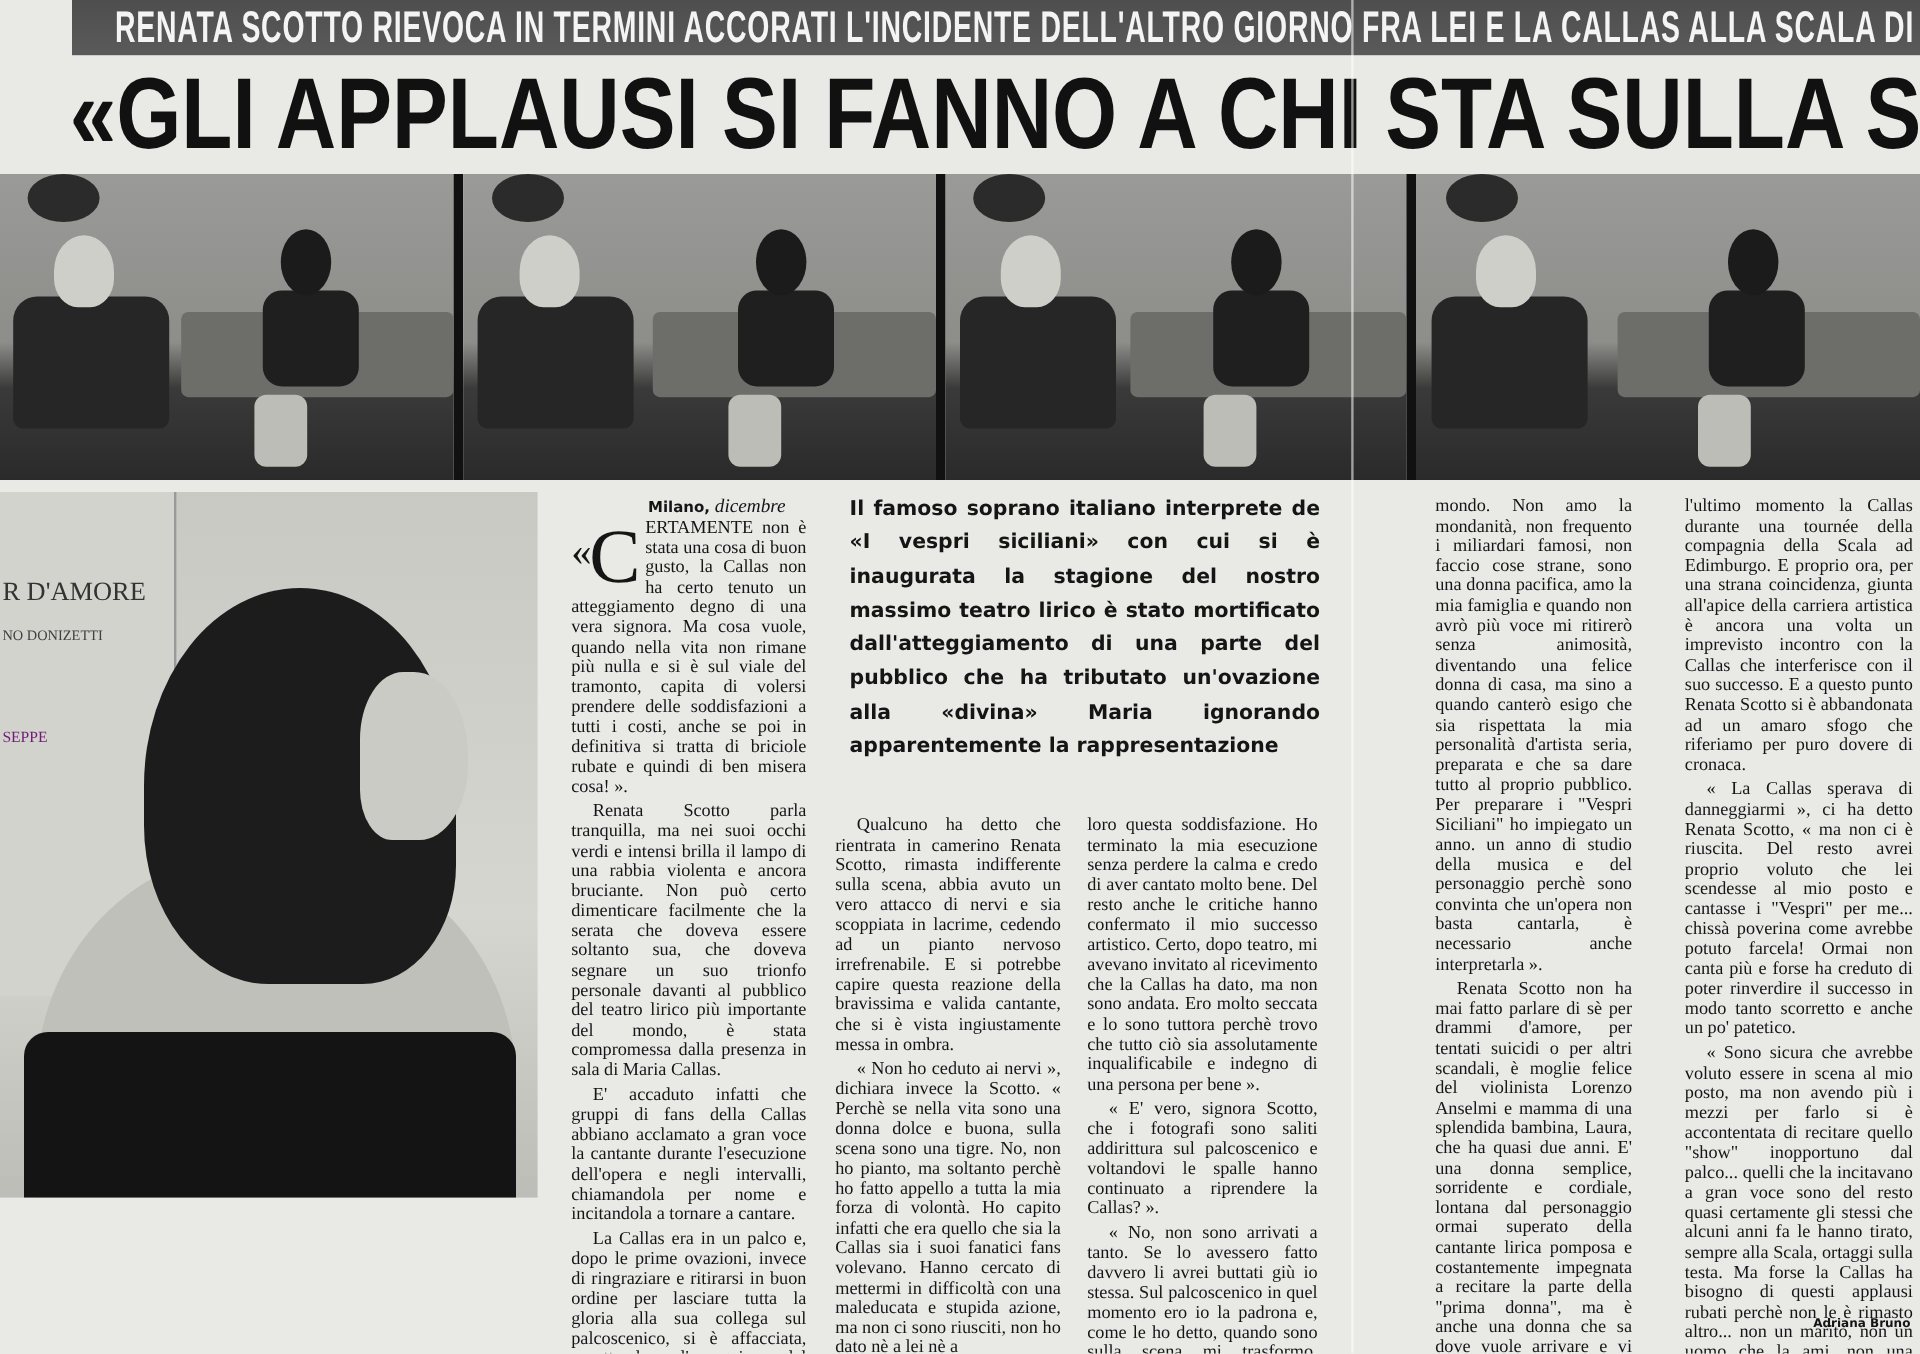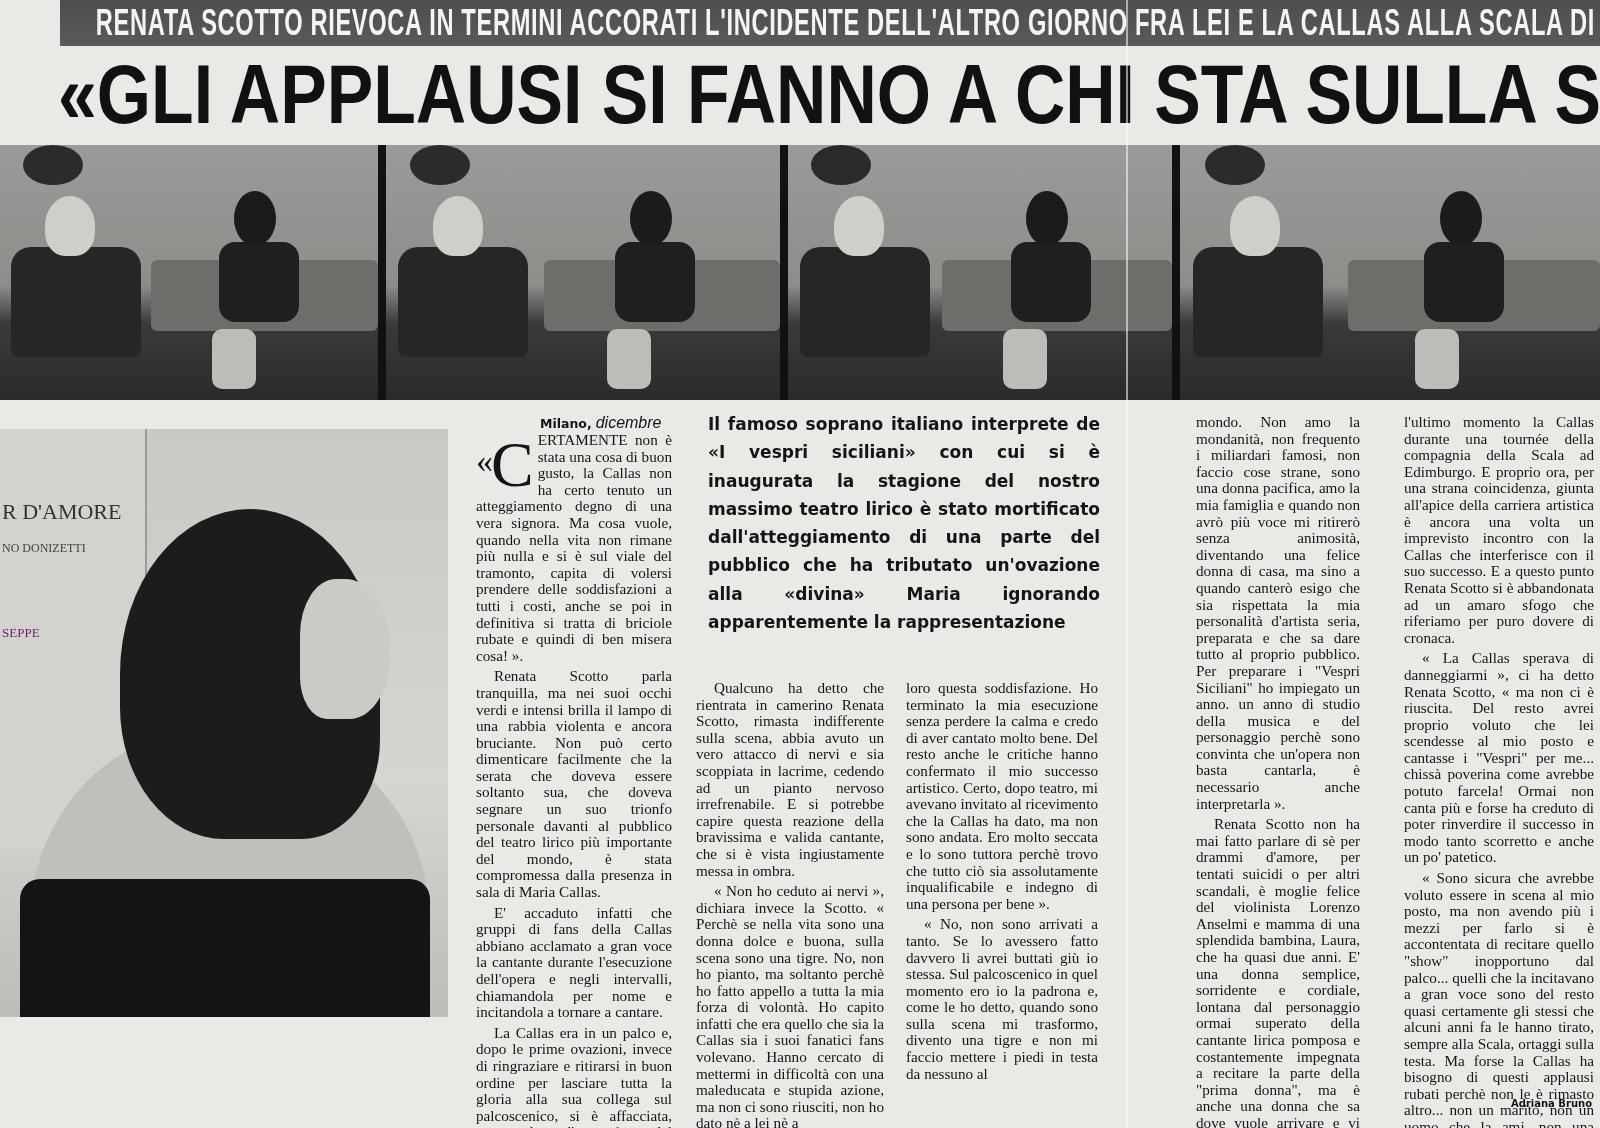--- a/index.html
+++ b/index.html
@@ -42,37 +42,36 @@
   .frame .p1-head { position:absolute; left:12%; top:20%; width:50px; height:60px; background:#cfcfca; border-radius:50% 50% 40% 40%; }
   .frame .p1-body { position:absolute; left:3%; top:40%; width:130px; height:110px; background:#262626; border-radius:20px 20px 8px 8px; }
   .frame .p2-head { position:absolute; left:62%; top:18%; width:42px; height:55px; background:#1b1b1b; border-radius:50%; }
   .frame .p2-body { position:absolute; left:58%; top:38%; width:80px; height:80px; background:#1f1f1f; border-radius:16px; }
   .frame .p2-legs { position:absolute; left:56%; top:72%; width:44px; height:60px; background:#bdbdb8; border-radius:10px; }
   
   #portrait {
     left:0; top:410px; width:448px; height:588px;
     background:linear-gradient(#c9c9c4 0%, #d6d6d1 60%, #bdbdb8 100%);
     overflow:hidden;
-    margin-top:19px;
   }
   #portrait .poster { position:absolute; left:0; top:0; width:145px; height:420px; background:#d3d3ce; border-right:2px solid #9a9a96; }
   #portrait .poster-text { position:absolute; left:2px; top:70px; font-family:"Liberation Serif", serif; font-size:22px; color:#333; white-space:nowrap; }
   #portrait .poster-sub { position:absolute; left:2px; top:112px; font-size:12px; color:#404040; white-space:nowrap; }
   #portrait .poster-sub2 { position:absolute; left:2px; top:196px; font-size:13px; color:#701a75; white-space:nowrap; }
   #portrait .hair { position:absolute; left:120px; top:80px; width:260px; height:330px; background:#1c1c1c; border-radius:50% 50% 30% 40%; }
   #portrait .face { position:absolute; left:300px; top:150px; width:90px; height:140px; background:#cbcbc6; border-radius:40% 50% 45% 30%; }
   #portrait .back { position:absolute; left:30px; top:300px; width:400px; height:430px; background:#c0c0bb; border-radius:45% 45% 0 0; }
   #portrait .dress { position:absolute; left:20px; top:450px; width:410px; height:270px; background:#141414; border-radius:20px 20px 0 0; }
   
   .col { position:absolute; font-size:15.2px; line-height:16.6px; text-align:justify; hyphens:none; }
   .col p { margin:0 0 4px 0; text-indent:18px; }
   .col p.noindent { text-indent:0; }
   #dateline { left:540px; top:414px; font-family:"DejaVu Sans", sans-serif; font-size:12.5px; }
   #dateline b { font-weight:bold;margin-top:32px; }
-  #dateline i { font-style:italic; font-family:Liberation Sans, sans-serif; font-size:16px; }
+  #dateline i { font-style:italic; font-family:Liberation Serif, serif; font-size:16px; }
   .dropcap { float:left; font-size:64px; line-height:54px; margin:2px 4px 0 0; }
   .dropcap small { font-size:34px; vertical-align:14px; margin-right:-2px; }
   #lead {
     left:708px; top:410px; width:392px;
     font-family:"DejaVu Sans", sans-serif; font-weight:bold;
     font-size:17px; line-height:28.3px; text-align:justify;
   }
   #byline { right:8px; top:1098px; font-family:"DejaVu Sans", sans-serif; font-weight:bold; font-size:10px; }
   .fold-v { position:absolute; top:0; width:2px; height:1128px; background:rgba(255,255,255,0.55); }
 </style>
@@ -152,20 +151,21 @@
 
 <div class="abs" id="lead">Il famoso soprano italiano interprete de «I vespri siciliani» con cui si è inaugurata la stagione del nostro massimo teatro lirico è stato mortificato dall'atteggiamento di una parte del pubblico che ha tributato un'ovazione alla «divina» Maria ignorando apparentemente la rappresentazione</div>
 
 <div class="col" style="left:696px; top:680px; width:188px;">
   <p>Qualcuno ha detto che rientrata in camerino Renata Scotto, rimasta indifferente sulla scena, abbia avuto un vero attacco di nervi e sia scoppiata in lacrime, cedendo ad un pianto nervoso irrefrenabile. E si potrebbe capire questa reazione della bravissima e valida cantante, che si è vista ingiustamente messa in ombra.</p>
   <p>« Non ho ceduto ai nervi », dichiara invece la Scotto. « Perchè se nella vita sono una donna dolce e buona, sulla scena sono una tigre. No, non ho pianto, ma soltanto perchè ho fatto appello a tutta la mia forza di volontà. Ho capito infatti che era quello che sia la Callas sia i suoi fanatici fans volevano. Hanno cercato di mettermi in difficoltà con una maleducata e stupida azione, ma non ci sono riusciti, non ho dato nè a lei nè a</p>
 </div>
 
 <div class="col" style="left:906px; top:680px; width:192px;">
   <p class="noindent">loro questa soddisfazione. Ho terminato la mia esecuzione senza perdere la calma e credo di aver cantato molto bene. Del resto anche le critiche hanno confermato il mio successo artistico. Certo, dopo teatro, mi avevano invitato al ricevimento che la Callas ha dato, ma non sono andata. Ero molto seccata e lo sono tuttora perchè trovo che tutto ciò sia assolutamente inqualificabile e indegno di una persona per bene ».</p>
+  <p>« E' vero, signora Scotto, che i fotografi sono saliti addirittura sul palcoscenico e voltandovi le spalle hanno continuato a riprendere la Callas? ».</p>
   <p>« No, non sono arrivati a tanto. Se lo avessero fatto davvero li avrei buttati giù io stessa. Sul palcoscenico in quel momento ero io la padrona e, come le ho detto, quando sono sulla scena mi trasformo, divento una tigre e non mi faccio mettere i piedi in testa da nessuno al</p>
 </div>
 
 <div class="col" style="left:1196px; top:414px; width:164px;">
   <p class="noindent">mondo. Non amo la mondanità, non frequento i miliardari famosi, non faccio cose strane, sono una donna pacifica, amo la mia famiglia e quando non avrò più voce mi ritirerò senza animosità, diventando una felice donna di casa, ma sino a quando canterò esigo che sia rispettata la mia personalità d'artista seria, preparata e che sa dare tutto al proprio pubblico. Per preparare i "Vespri Siciliani" ho impiegato un anno. un anno di studio della musica e del personaggio perchè sono convinta che un'opera non basta cantarla, è necessario anche interpretarla ».</p>
   <p>Renata Scotto non ha mai fatto parlare di sè per drammi d'amore, per tentati suicidi o per altri scandali, è moglie felice del violinista Lorenzo Anselmi e mamma di una splendida bambina, Laura, che ha quasi due anni. E' una donna semplice, sorridente e cordiale, lontana dal personaggio ormai superato della cantante lirica pomposa e costantemente impegnata a recitare la parte della "prima donna", ma è anche una donna che sa dove vuole arrivare e vi arriva con calma e buonsenso.</p>
 
 </div>
 
 <div class="col" style="left:1404px; top:414px; width:190px;">

